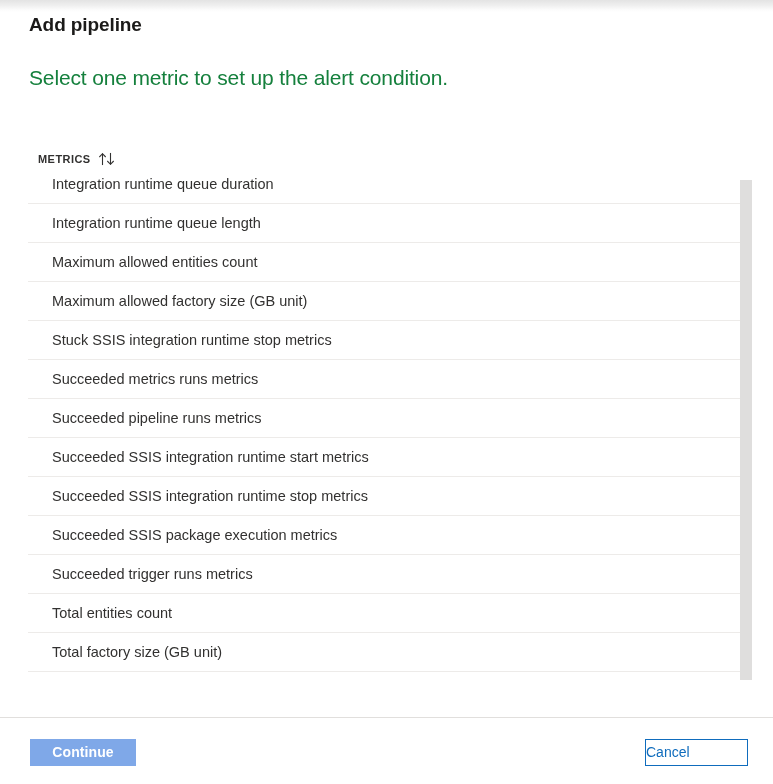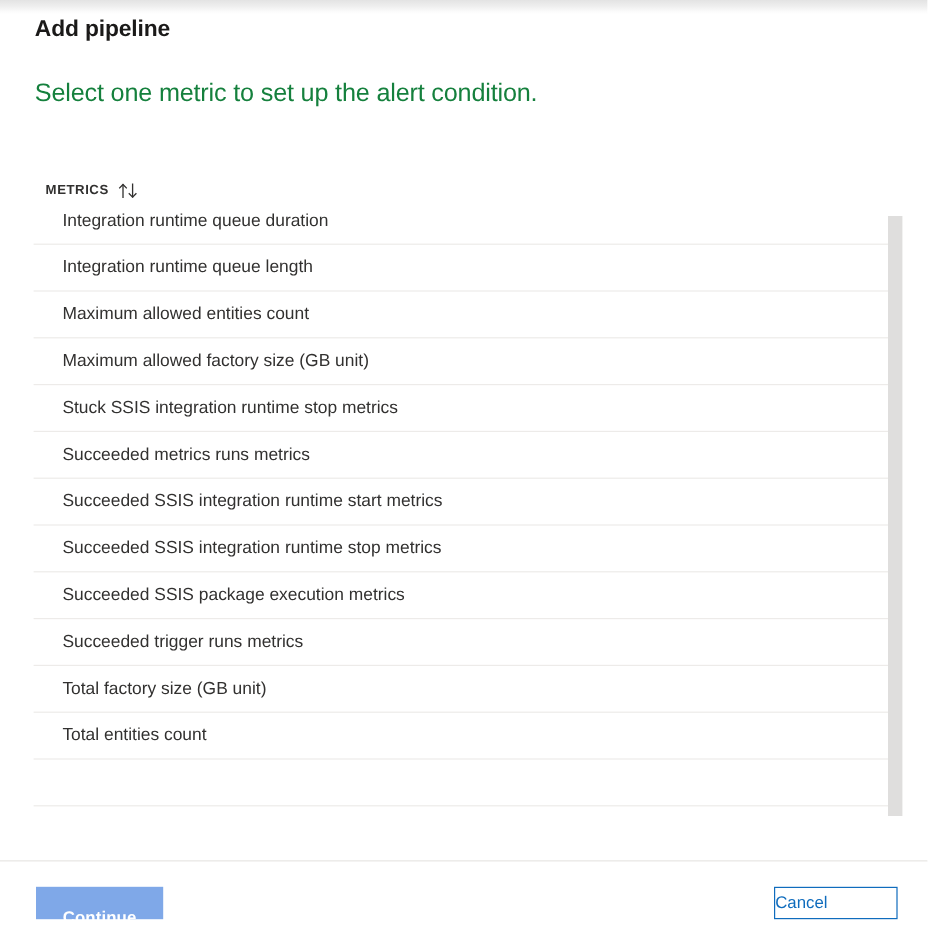--- a/index.html
+++ b/index.html
@@ -173,21 +173,21 @@
     background: #7fa8e8;
     color: #ffffff;
     border: none;
     font-family: "Liberation Sans", sans-serif;
     font-size: 14px;
     font-weight: bold;
     letter-spacing: 0.1px;
     cursor: default;
     line-height: 27px;
     text-align: center;
-    padding: 12px;
+    padding: 0;
   }
 
   .cancel-button {
     position: absolute;
     left: 645px;
     top: 21px;
     width: 103px;
     height: 27px;
     background: #ffffff;
     color: #0f6cbd;
@@ -240,36 +240,39 @@
     <div class="metric-row">
       <span class="metric-row-label">Maximum allowed factory size (GB unit)</span>
     </div>
     <div class="metric-row">
       <span class="metric-row-label">Stuck SSIS integration runtime stop metrics</span>
     </div>
     <div class="metric-row">
       <span class="metric-row-label">Succeeded metrics runs metrics</span>
     </div>
     <div class="metric-row">
+      <span class="metric-row-label">Succeeded pipeline runs metrics</span>
+    </div>
+    <div class="metric-row">
       <span class="metric-row-label">Succeeded SSIS integration runtime start metrics</span>
     </div>
     <div class="metric-row">
       <span class="metric-row-label">Succeeded SSIS integration runtime stop metrics</span>
     </div>
     <div class="metric-row">
       <span class="metric-row-label">Succeeded SSIS package execution metrics</span>
     </div>
     <div class="metric-row">
       <span class="metric-row-label">Succeeded trigger runs metrics</span>
     </div>
     <div class="metric-row">
+      <span class="metric-row-label">Total entities count</span>
+    </div>
+    <div class="metric-row">
       <span class="metric-row-label">Total factory size (GB unit)</span>
-    </div>
-    <div class="metric-row">
-      <span class="metric-row-label">Total entities count</span>
     </div>
     <div class="metric-row"></div>
 
   </div>
 </div>
 
 <div class="list-scrollbar-track">
   <div class="list-scrollbar-thumb"></div>
 </div>
 

